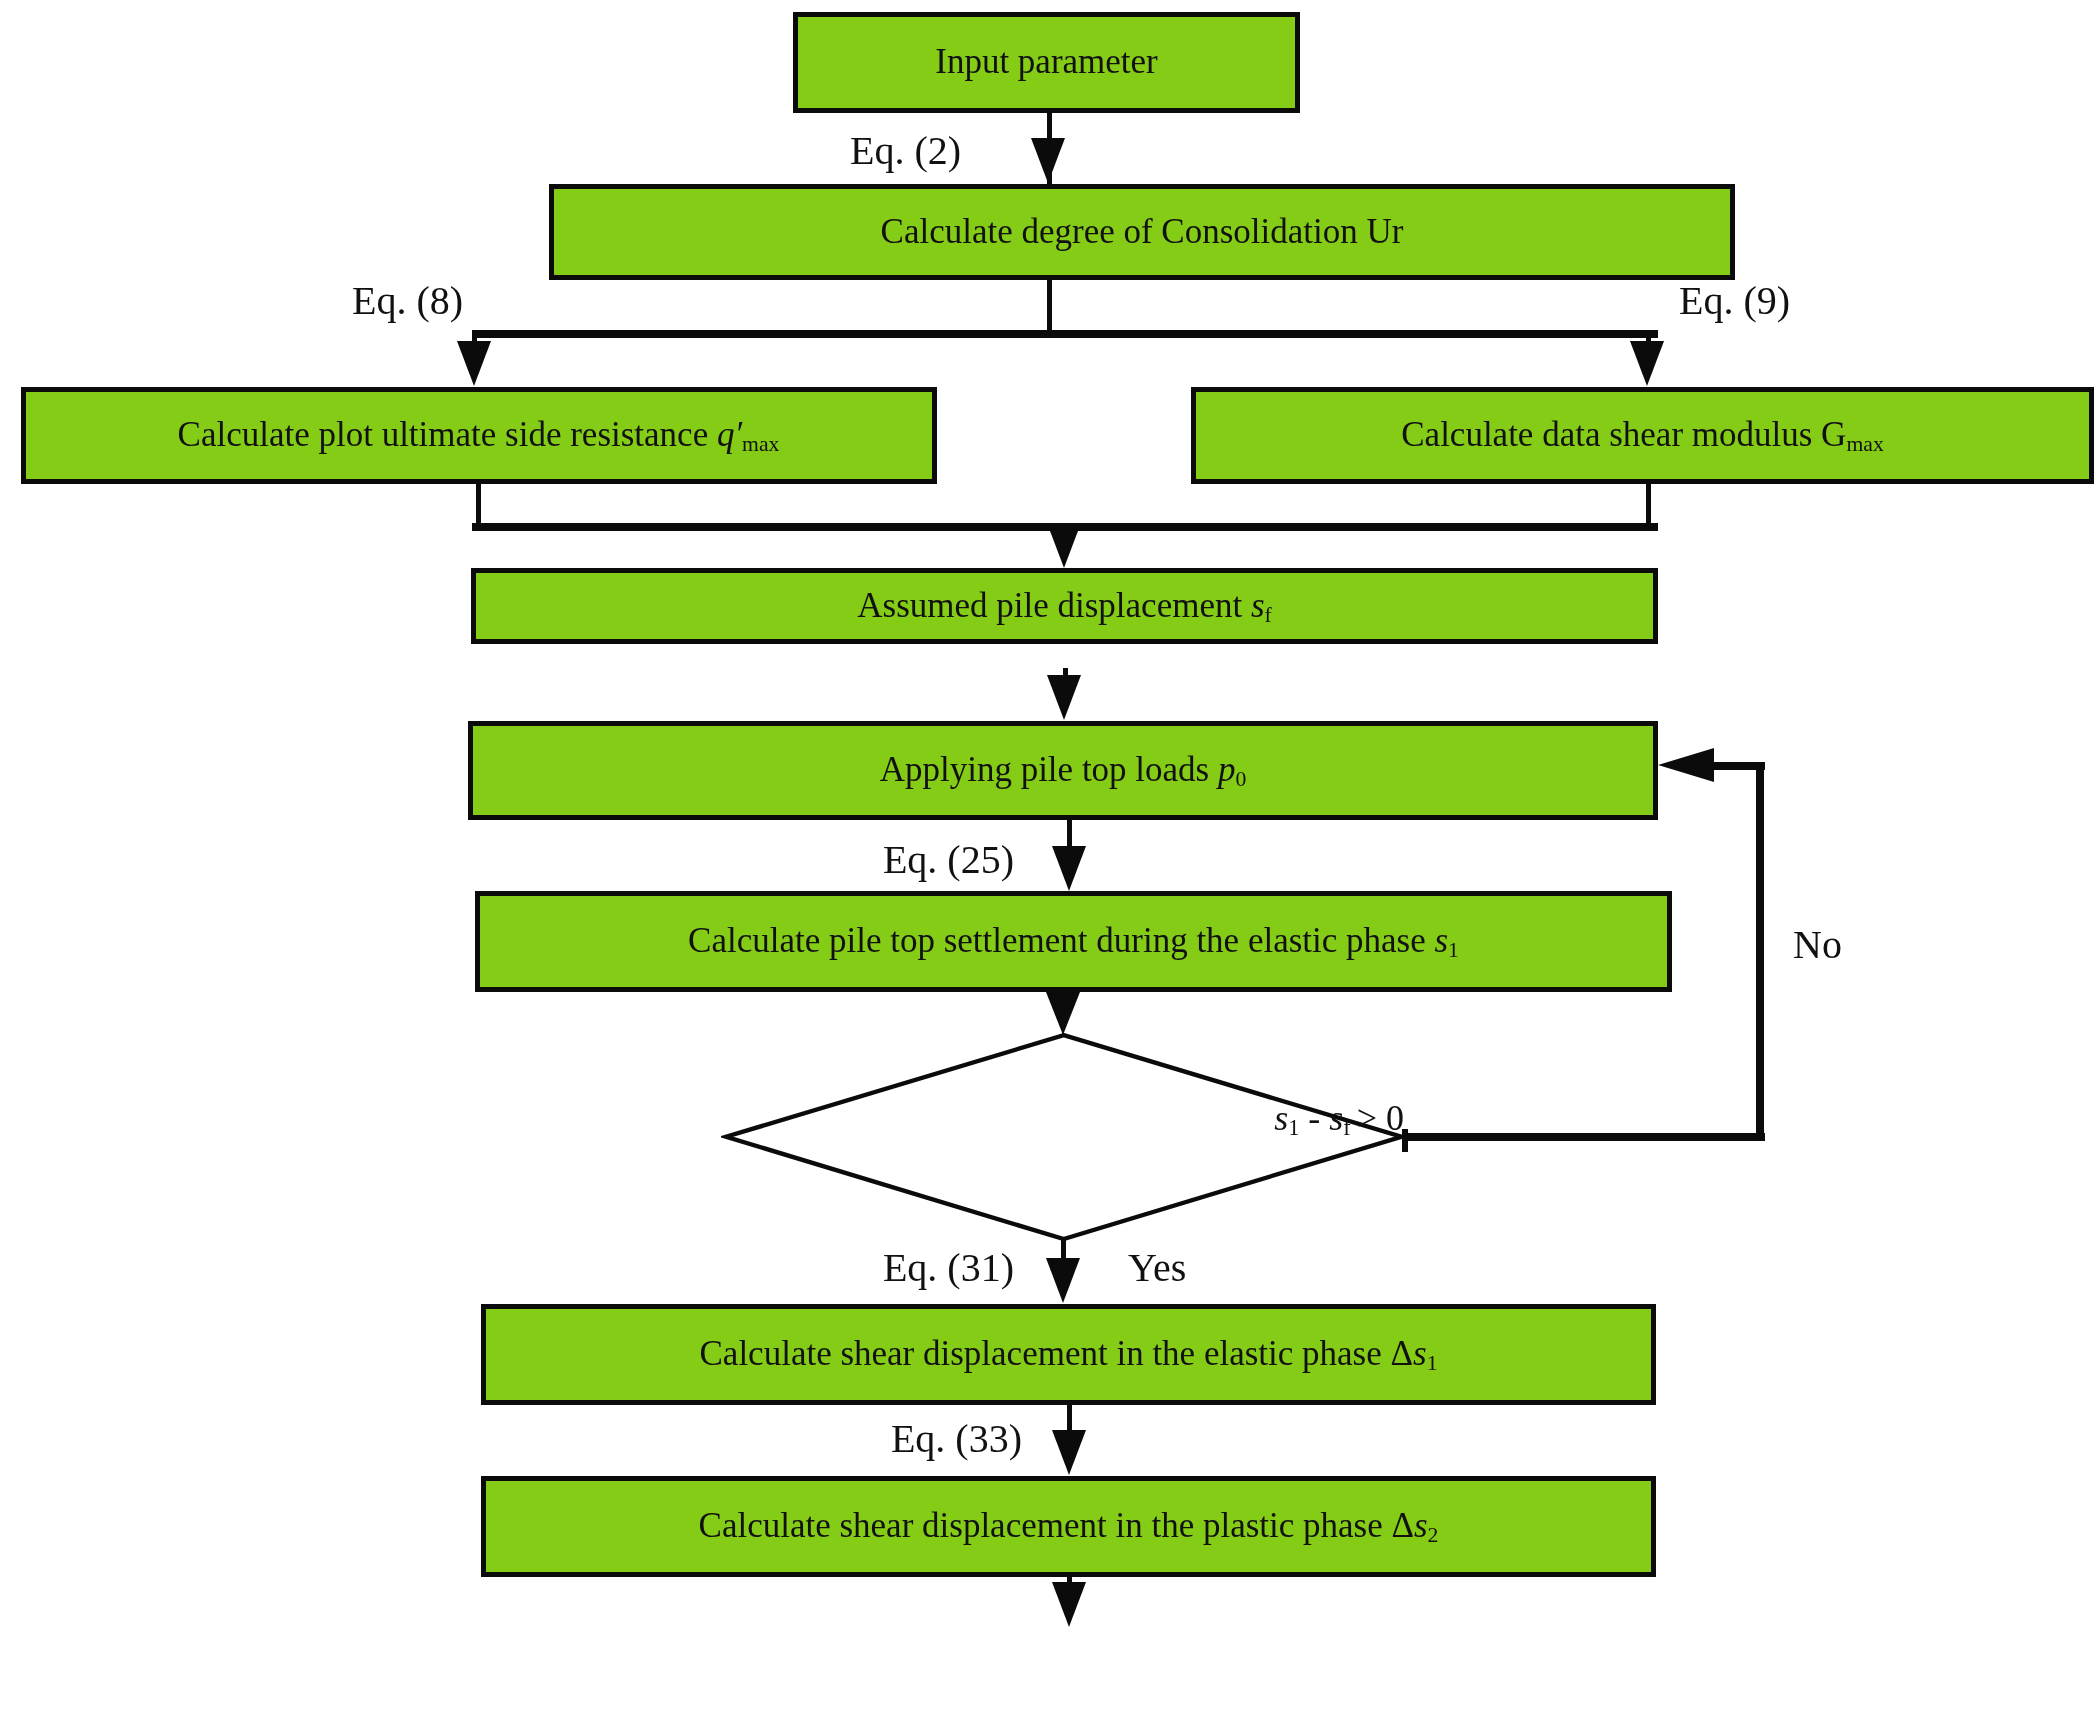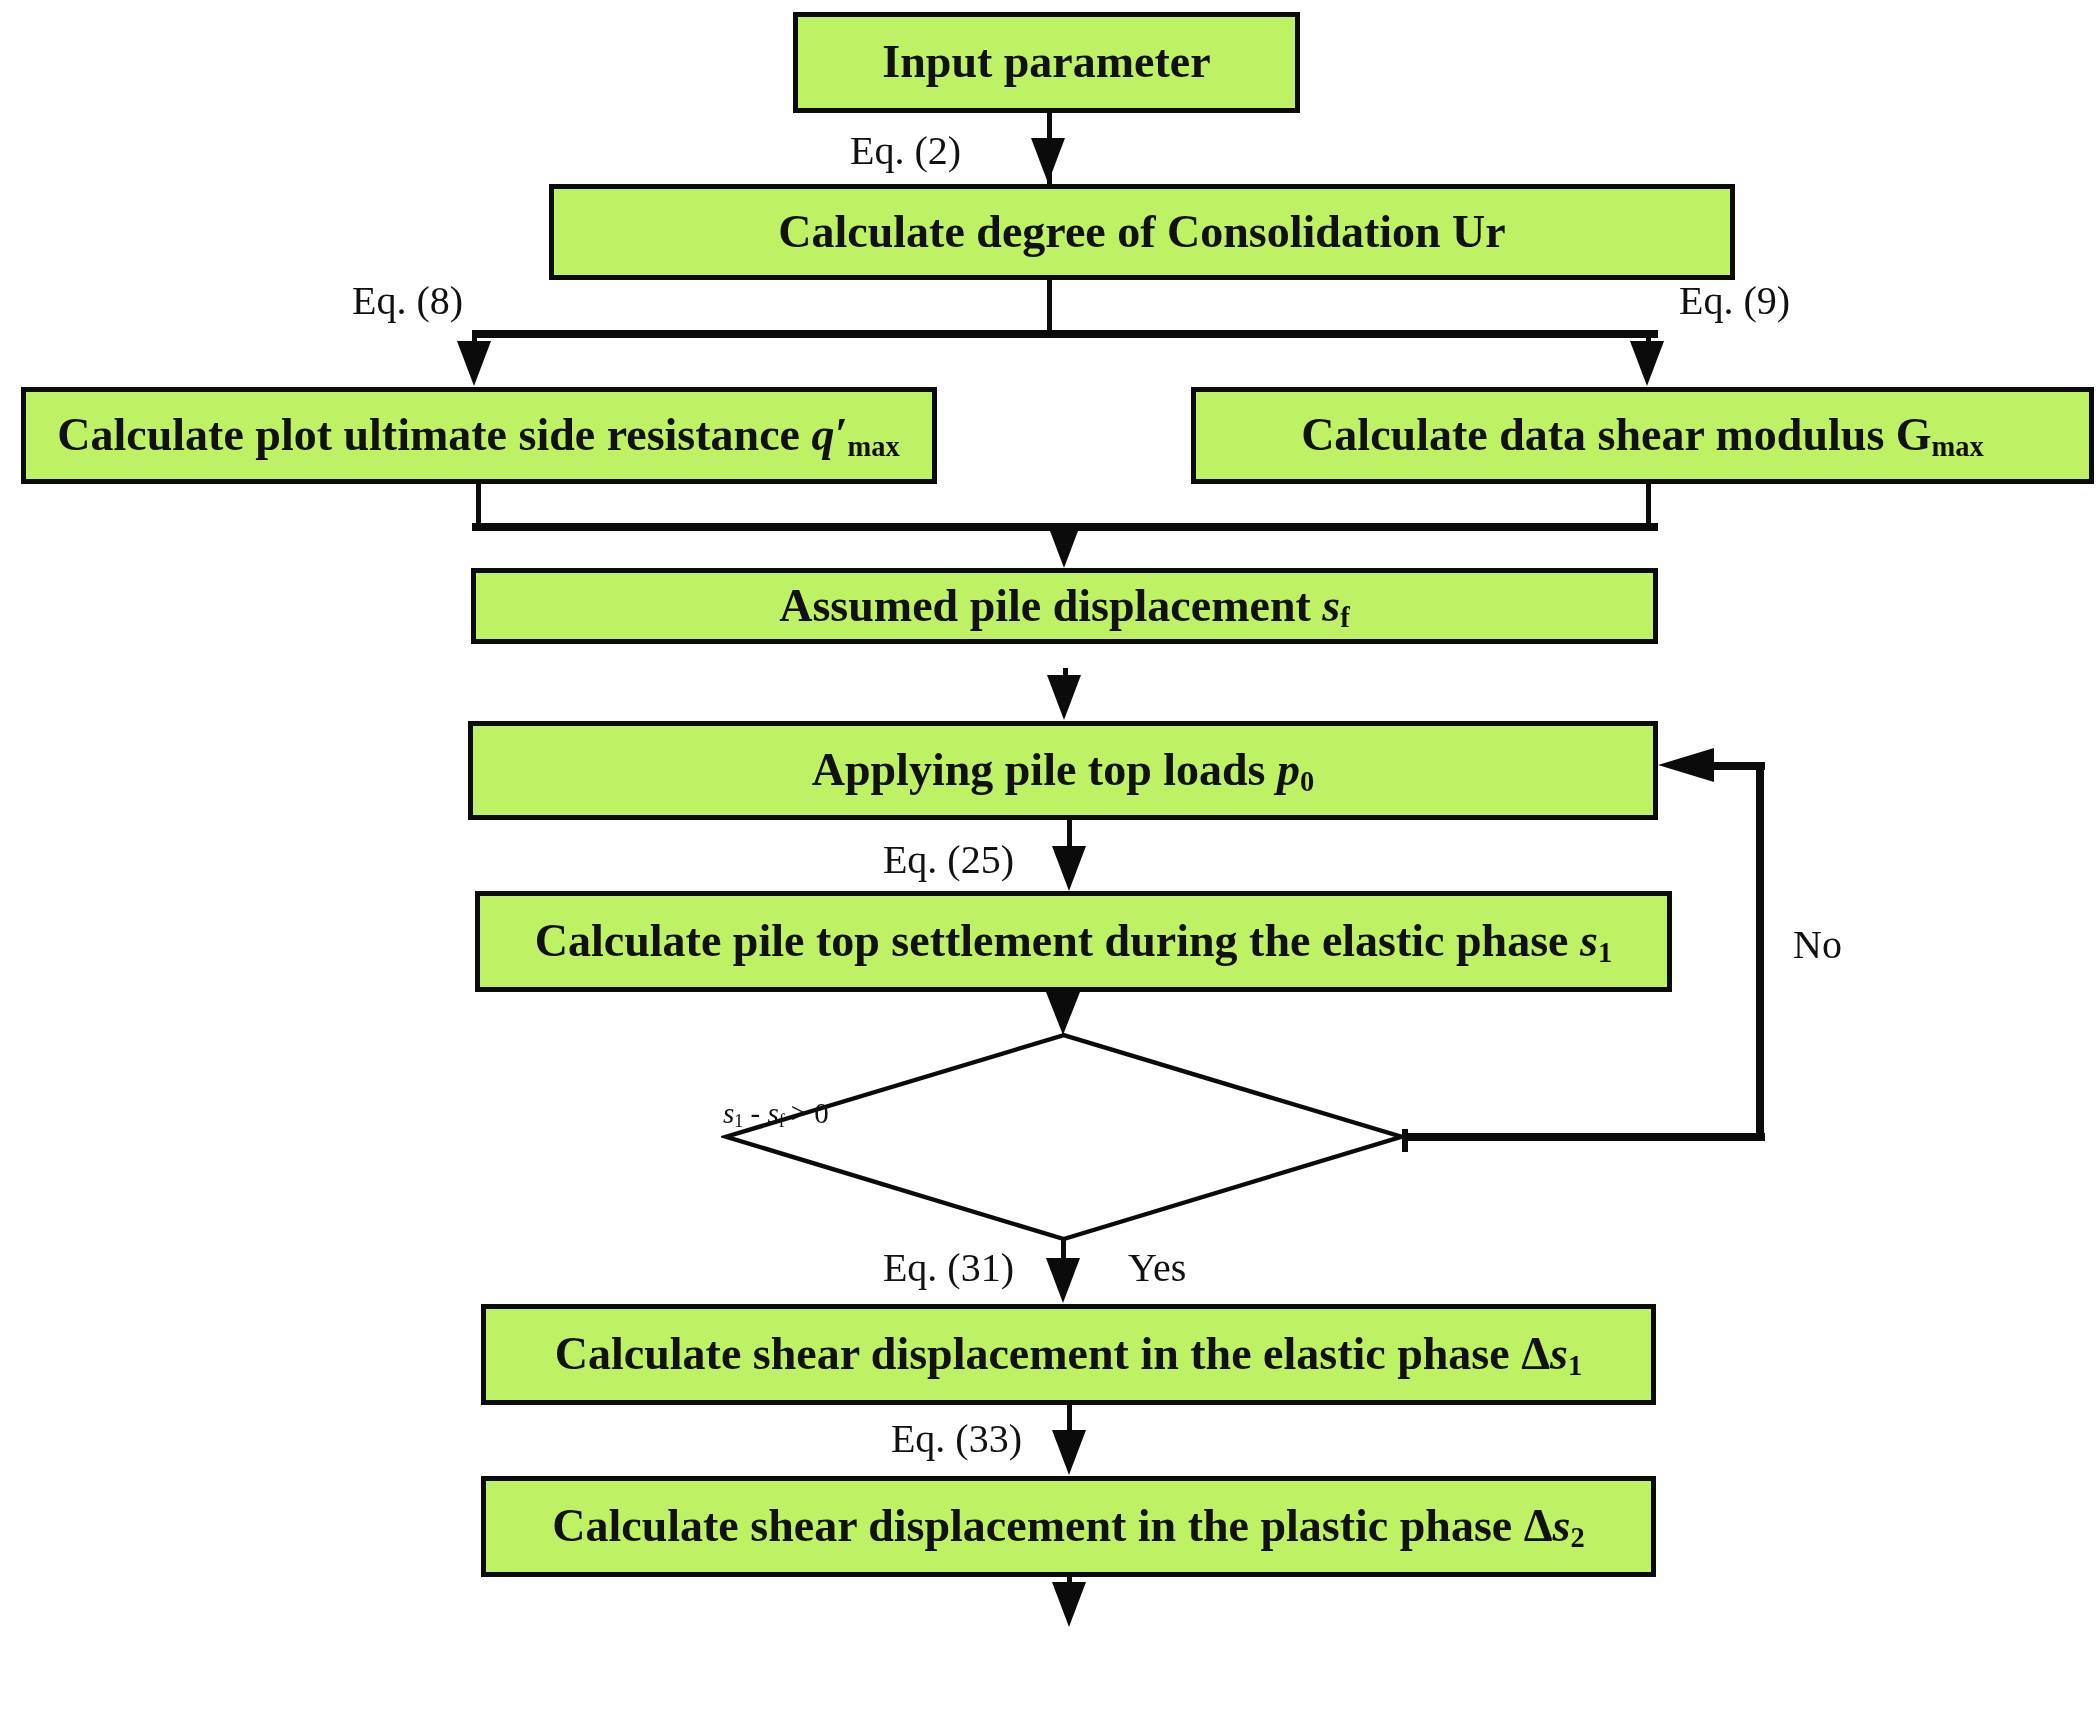--- a/index.html
+++ b/index.html
@@ -1,45 +1,45 @@
 <!DOCTYPE html>
 <html style="font-size:11.7px"><head>
 <meta charset="utf-8">
 <style>
   html,body{margin:0;padding:0;background:#ffffff;}
   .canvas{
     position:relative;width:2097px;height:1728px;background:#ffffff;
     font-family:"Liberation Serif","DejaVu Serif",serif;color:#111111;overflow:hidden;
   }
   .box{
-    position:absolute;box-sizing:border-box;border:5.1px solid #0b0b0b;background:#bef264;
+    position:absolute;box-sizing:border-box;border:5.1px solid #0b0b0b;background:#84cc16;
     display:flex;align-items:center;justify-content:center;text-align:center;
-    font-size:46px;line-height:1.15;white-space:nowrap;font-weight:bold;
+    font-size:35px;line-height:1.15;white-space:nowrap;
   }
   .lbl{
     position:absolute;font-size:40px;white-space:nowrap;color:#111111;
   }
   .line{position:absolute;background:#0b0b0b;}
   .arr-down{
     position:absolute;width:0;height:0;
     border-left:17.6px solid transparent;border-right:17.6px solid transparent;
     border-top:45px solid #0b0b0b;
   }
   .arr-left{
     position:absolute;width:0;height:0;
     border-top:17.6px solid transparent;border-bottom:17.6px solid transparent;
     border-right:56px solid #0b0b0b;
   }
   sub{font-size:0.62em;vertical-align:-0.22em;line-height:0;}
   i{font-style:italic;}
   .cmp{padding-left:5.9px;}
   .diamond-svg{position:absolute;left:721px;top:1033px;}
   .diamond-text{
-    position:absolute;left:723px;top:1097px;width:681px;text-align:left;
-    font-size:29px;white-space:nowrap;
+    position:absolute;left:723px;top:1097px;width:681px;text-align:right;
+    font-size:36px;white-space:nowrap;
   }
 </style>
 </head>
 <body>
 
 <div class="canvas">
 
   <div class="line" style="left:1047px;top:113px;width:5.1px;height:71px"></div>
   <div class="line" style="left:1047px;top:279px;width:5.1px;height:55px"></div>
   <div class="line" style="left:472px;top:330px;width:1186px;height:8px"></div>

